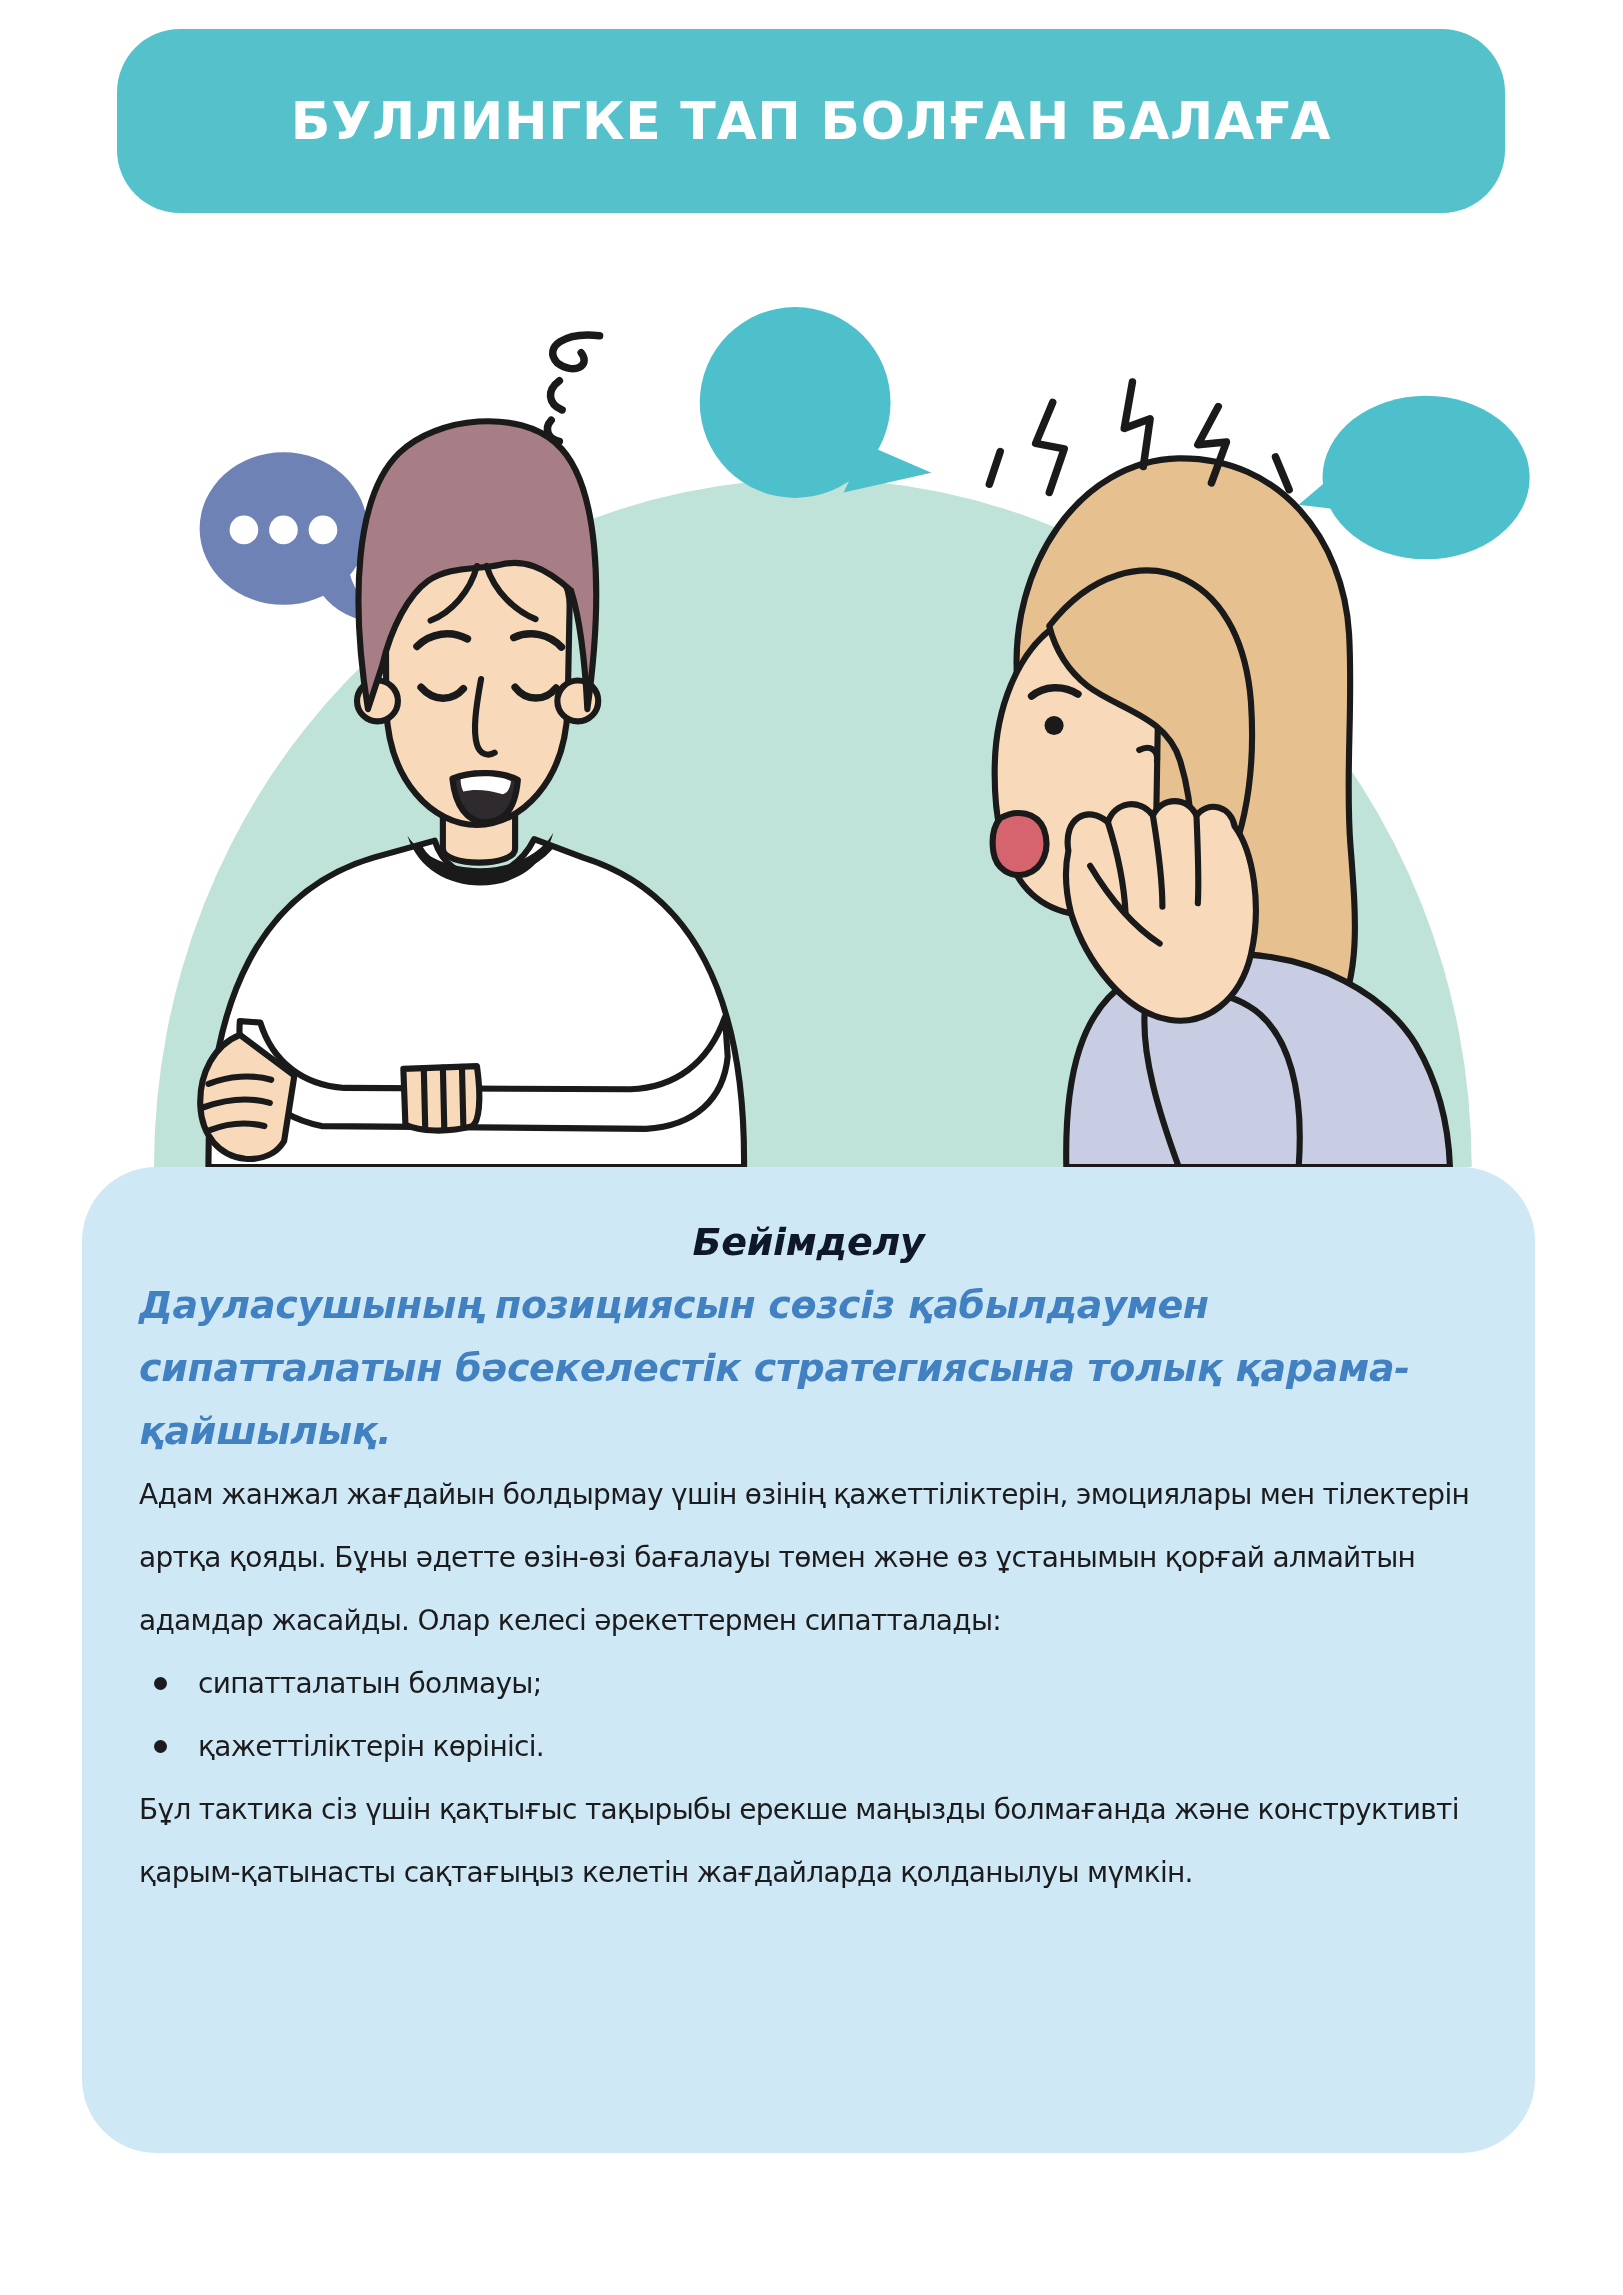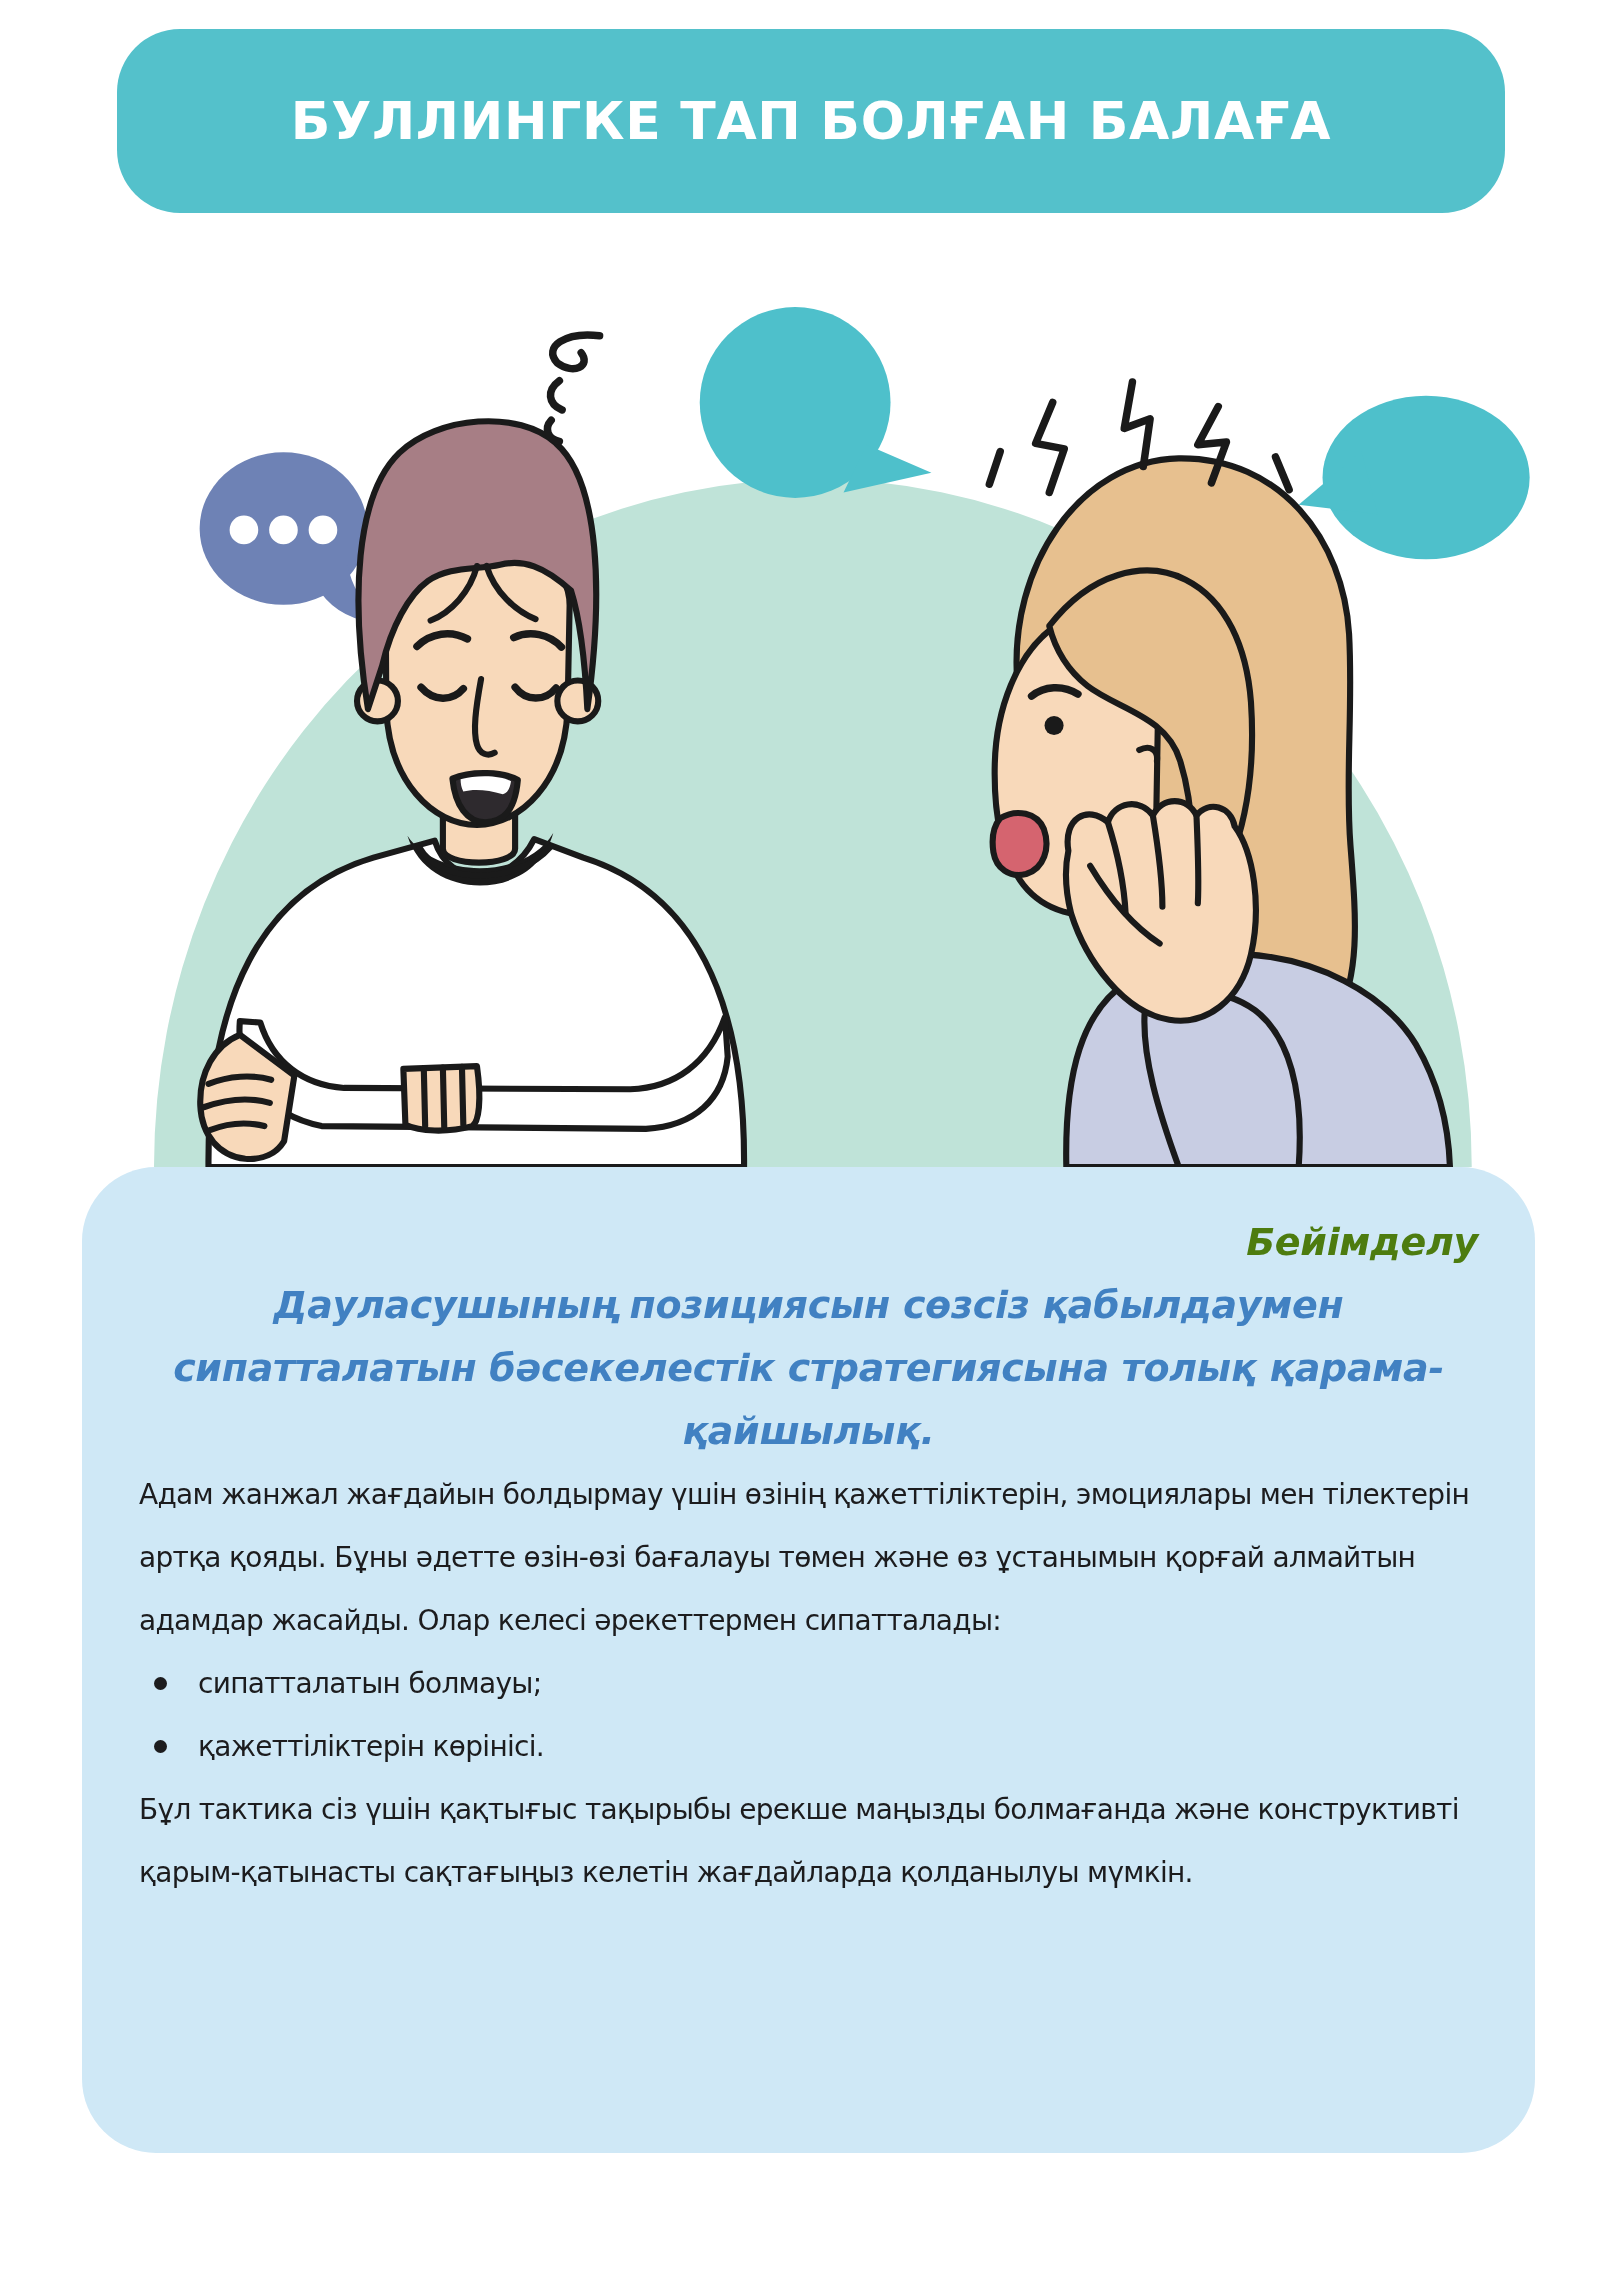--- a/index.html
+++ b/index.html
@@ -40,25 +40,25 @@
     position:absolute;left:82px;top:1167px;width:1453px;height:986px;
     background:#cfe8f6;border-radius:74px;box-sizing:border-box;
     padding:44px 57px 0 57px;
   }
   .content-box *{margin:0;}
   .txt{
     font-size:28px;line-height:63px;letter-spacing:-0.7px;color:#1c1c1e;
   }
   .heading-center{
     font-size:38px;line-height:63px;font-weight:bold;font-style:italic;
-    color:#4d7c0f;text-align:right;letter-spacing:-0.3px;
+    color:#0f172a;text-align:center;letter-spacing:-0.3px;
   }
   .lead{
     font-size:38px;line-height:63px;font-weight:bold;font-style:italic;
-    color:#4181c2;letter-spacing:-0.3px;text-align:center;
+    color:#4181c2;letter-spacing:-0.3px;
   }
   .bullet-list{list-style:none;padding:0;}
   .bullet-item{display:flex;align-items:flex-start;}
   .bullet-dot{
     flex:0 0 auto;width:13px;height:13px;border-radius:50%;
     background:#1c1c1e;margin:25px 31px 0 15px;
   }
 </style>
 </head>
 <body>

